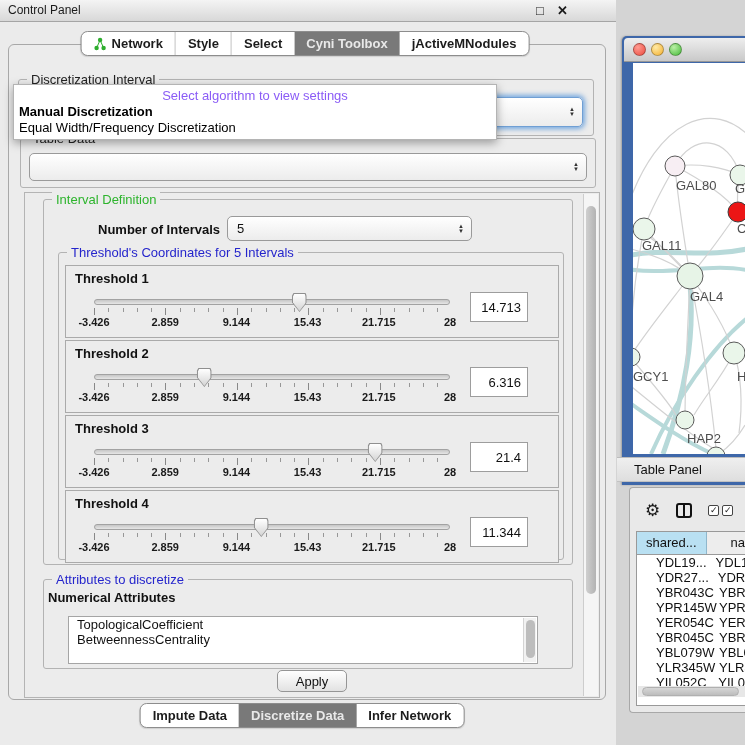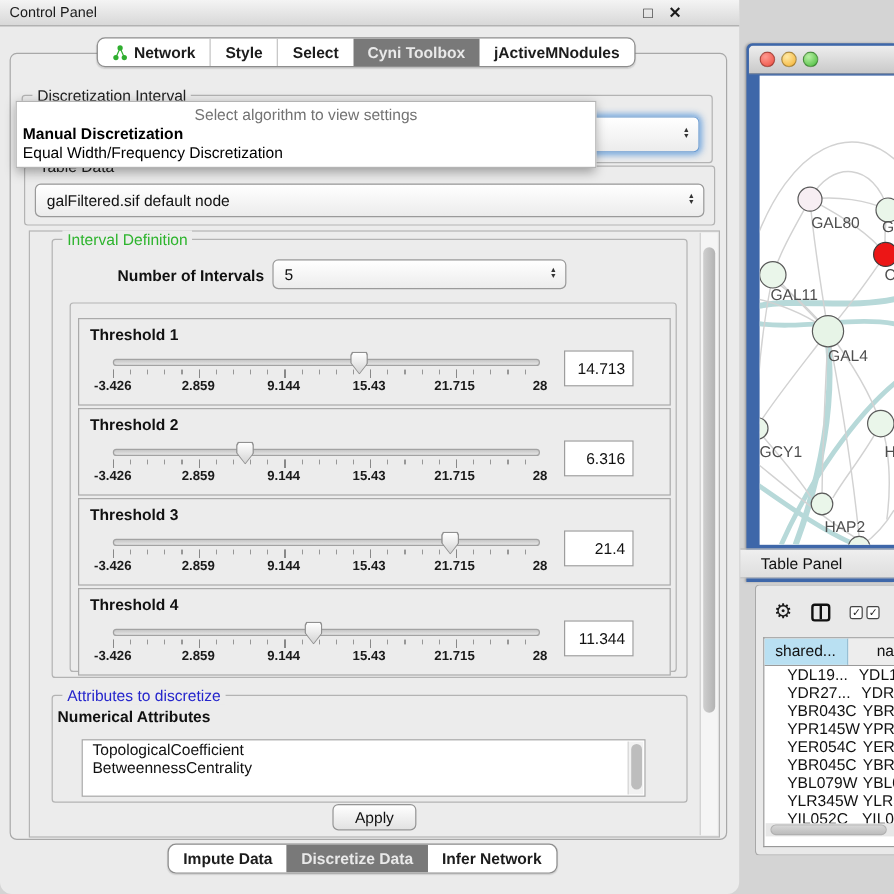--- a/index.html
+++ b/index.html
@@ -1,21 +1,21 @@
 <!DOCTYPE html>
 <html><head>
 <meta charset="utf-8">
 <style>
   * { box-sizing: border-box; }
   html,body { margin:0; padding:0; }
   .screen { position:relative; width:745px; height:745px; background:#d4d4d4;
             font-family:"Liberation Sans", sans-serif; overflow:hidden; color:#111; }
 
   
-  .cpanel { position:absolute; left:0; top:0; width:616px; height:745px; background:#ebebeb;border-radius:10px; }
+  .cpanel { position:absolute; left:0; top:0; width:616px; height:745px; background:#ebebeb; }
   .cp-titlebar { position:absolute; left:0; top:0; width:100%; height:22px;
                  background:linear-gradient(#f4f4f4,#d8d8d8); border-bottom:1px solid #a5a5a5;
                  font-size:12px; line-height:21px; padding-left:8px; color:#1a1a1a; }
   .win-btn { position:absolute; top:0; height:22px; line-height:22px; font-size:12px; color:#1a1a1a; }
   .win-float { left:536px; font-size:13px; }
   .win-close { left:557px; font-weight:bold; font-size:13px; }
 
   
   .tabbar { position:absolute; display:flex; align-items:stretch; height:25px; background:#fff;
             border:1px solid #8d8d8d; border-radius:7px; overflow:hidden; font-size:13px;
@@ -43,21 +43,21 @@
            padding:0 22px 0 9px; }
   .combo .stepper { position:absolute; right:7px; top:50%; transform:translateY(-50%);
                     display:flex; flex-direction:column; align-items:center; font-size:6px;
                     line-height:5px; color:#333; }
   .combo.focused { box-shadow:0 0 5px 2px rgba(95,155,220,.85); border-color:#6f9fd4; }
 
   
   .popup { position:absolute; left:13px; top:84px; width:484px; background:#fff;
            border:1px solid #b4b4b4; box-shadow:0 3px 9px rgba(0,0,0,.35); z-index:40;
            font-size:13px; padding-bottom:3px; }
-  .popup .ph  { color:#737373; text-align:center; padding:3px 0 1px; }
+  .popup .ph  { color:#8b5cf6; text-align:center; padding:3px 0 1px; }
   .popup .opt { padding:0 5px; line-height:16px; color:#000; }
   .popup .opt.bold { font-weight:bold; }
 
   
   .scrollpanel { position:absolute; left:24px; top:192px; width:576px; height:506px;
                  border:1px solid #b4b4b4; background:#ececec; }
   .vscroll-main { position:absolute; top:1px; right:1px; bottom:1px; width:15px;
                   background:#f5f5f5; border-left:1px solid #cdcdcd; }
   .vscroll-main .sthumb { position:absolute; left:2px; top:12px; width:10px; height:388px;
                   border-radius:6px; background:linear-gradient(to right,#cfcfcf,#b3b3b3); }
@@ -196,21 +196,20 @@
 
     <div class="popup">
       <div class="ph">Select algorithm to view settings</div>
       <div class="opt bold">Manual Discretization</div>
       <div class="opt">Equal Width/Frequency Discretization</div>
     </div>
 
     <div class="group" style="left:20px; top:138px; width:576px; height:50px;">
       <span class="gtitle black">Table Data</span>
       <div class="combo" style="left:8px; right:8px; top:14px; height:28px;">
-        <span>galFiltered.sif default node</span>
         <span class="stepper">
           <span>▲</span>
             <span>▼</span>
         </span>
       </div>
     </div>
 
     <div class="scrollpanel">
 
       <div class="group" style="left:18px; top:6px; width:530px; height:366px;">
@@ -219,20 +218,21 @@
         <span style="position:absolute; left:38px; top:22px; font-weight:bold; font-size:13px;padding-left:16px;">Number of Intervals</span>
         <div class="combo" style="left:183px; top:16px; width:245px; height:25px;">
           <span>5</span>
           <span class="stepper">
             <span>▲</span>
               <span>▼</span>
           </span>
         </div>
 
         <div class="group" style="left:14px; top:52px; width:506px; height:308px;">
+          <span class="gtitle blue">Threshold's Coordinates for 5 Intervals</span>
 
           <div class="tpanel" style="top:12px;">
             <span class="tlabel">Threshold 1</span>
             <div class="sliderwrap">
               <div class="trackwrap">
                   <div class="track"></div>
                 <div class="thumb" style="left: 57.7197%;">
                     <div class="thumb-in"></div>
                   </div>
                 </div>

